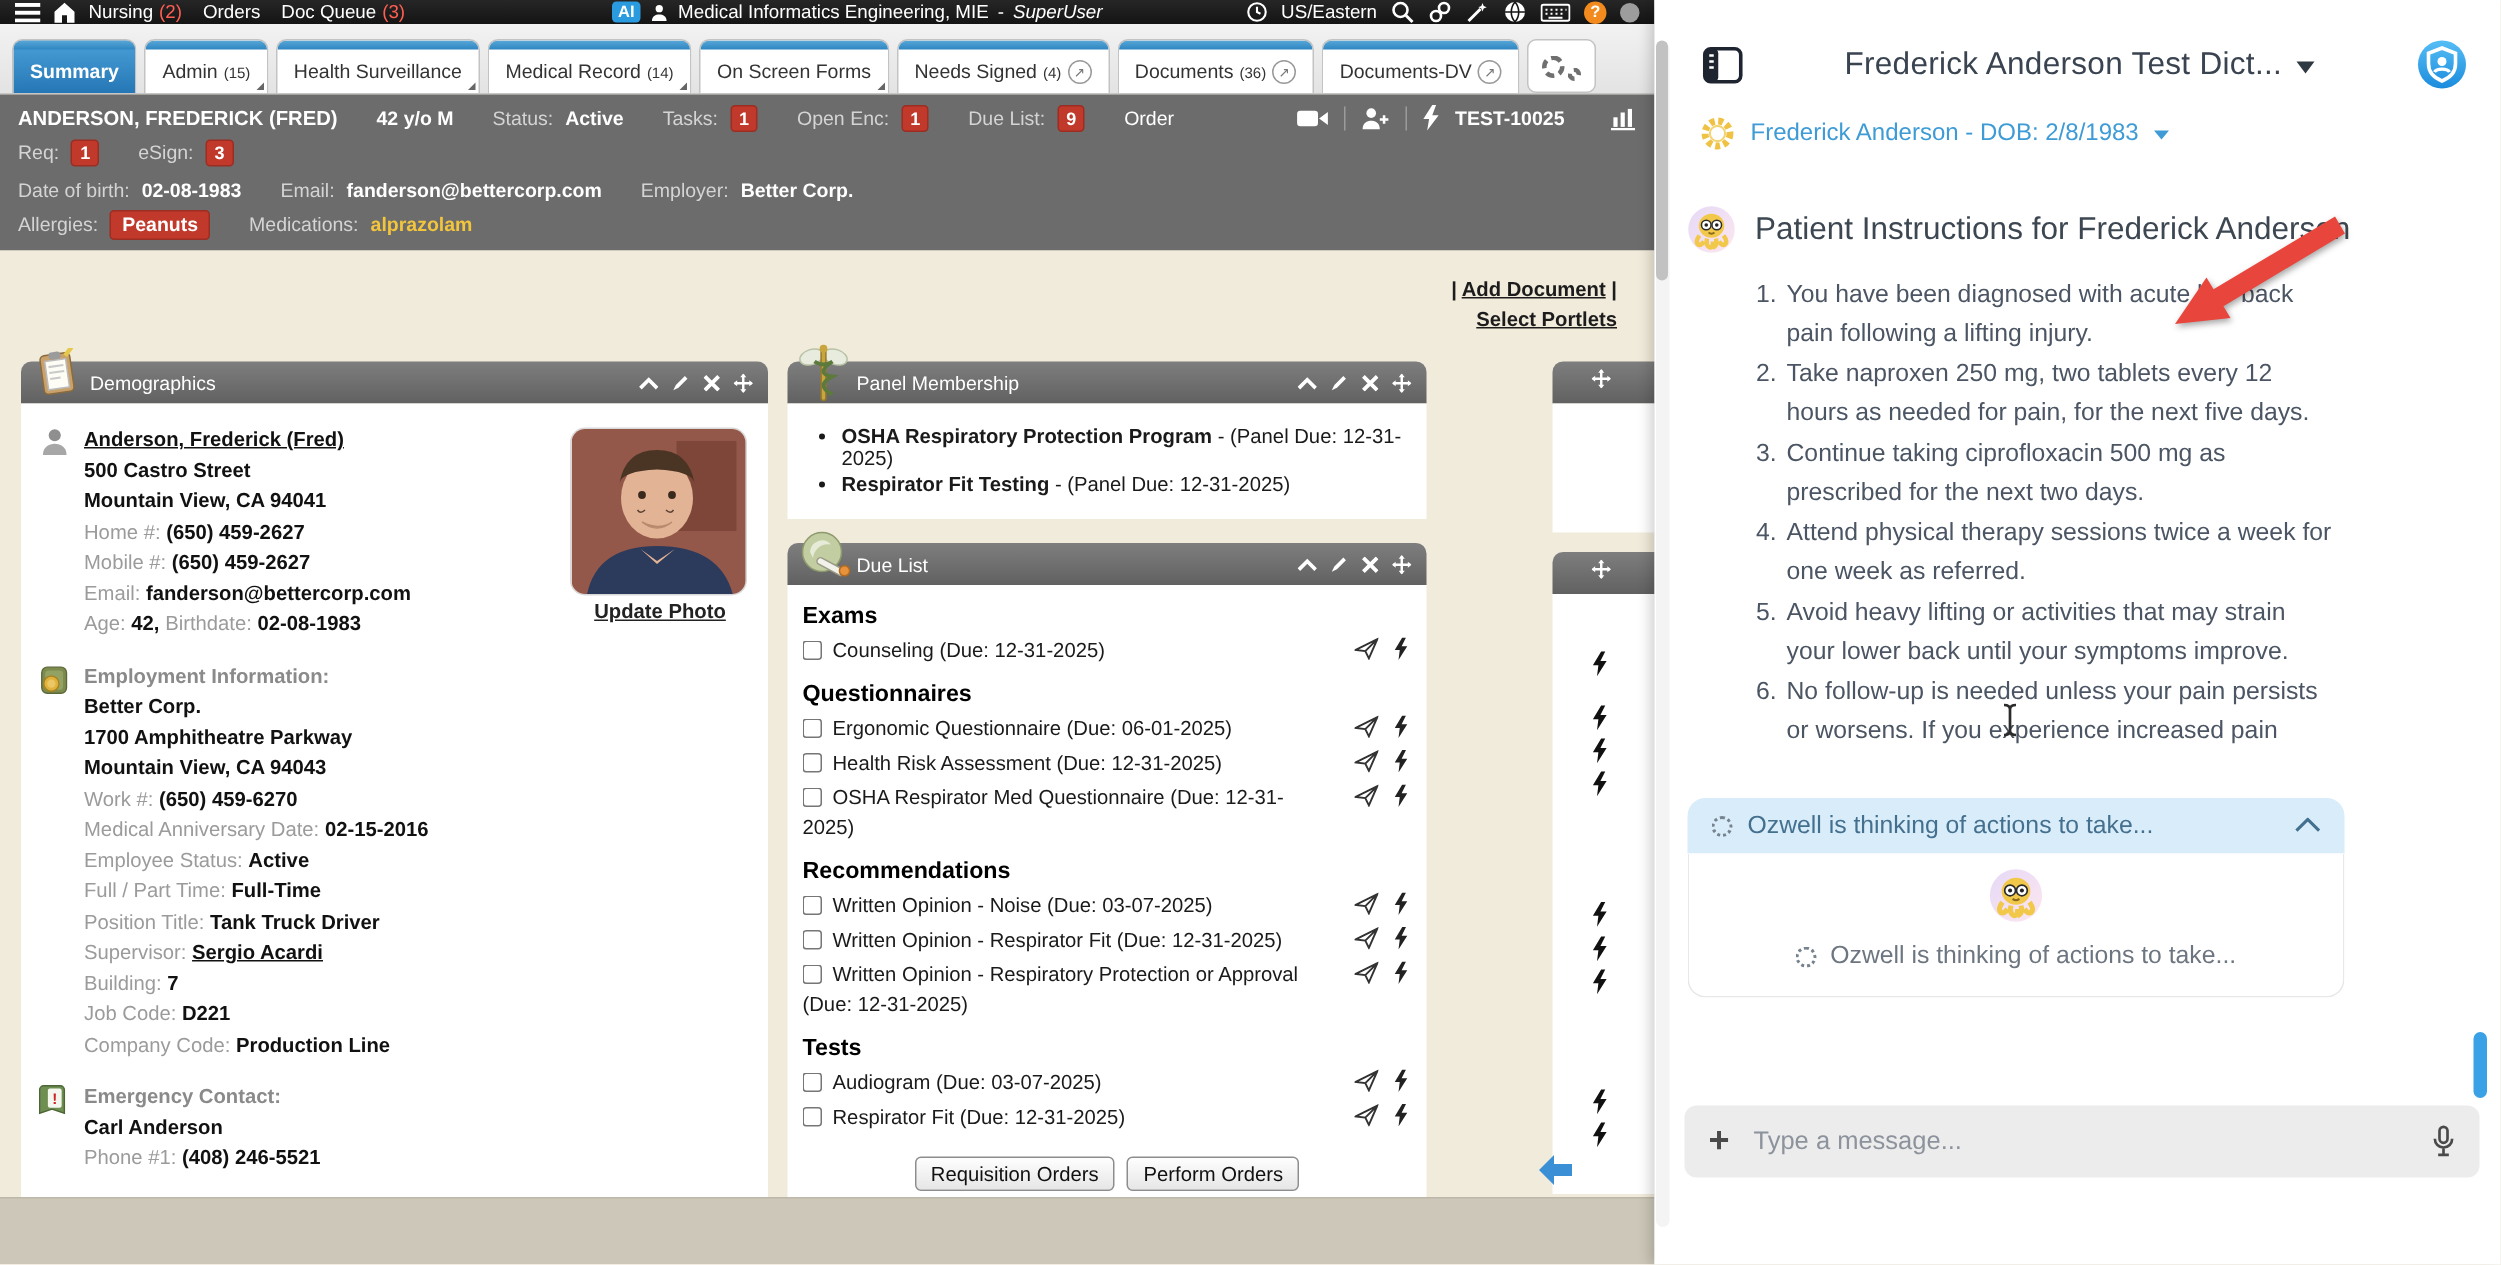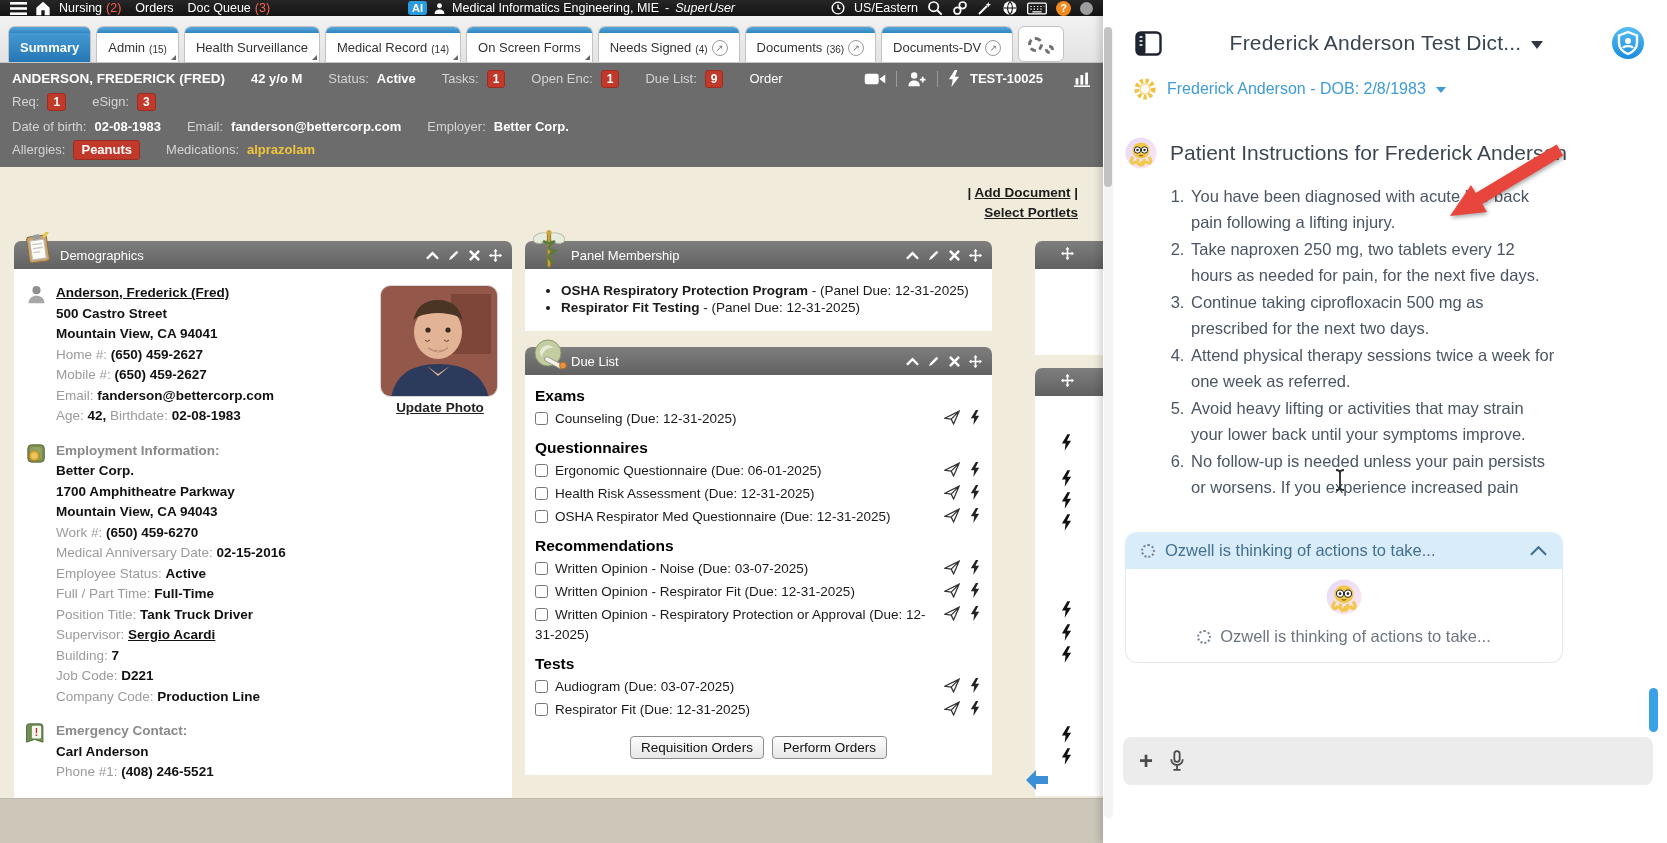--- a/index.html
+++ b/index.html
@@ -44,21 +44,21 @@
   .vdiv { width:1px; height:16px; background:#9b9b9b; }
   .med-val { color:#f2c53d; font-weight:bold; }
   .gap18 { width:10px; }
 
   
   .content { position:relative; height:631px; background:#f1ebdb; }
   .doc-links { position:absolute; top:16px; right:25px; text-align:right; font-size:13.5px; font-weight:bold; color:#1c1c1c; line-height:20px; }
   .doc-links a { color:#1c1c1c; text-decoration:underline; cursor:pointer; }
 
   .col-left  { position:absolute; left:14px;  top:74px; width:498px; }
-  .col-mid   { position:absolute; left:525px; top:74px; width:467px; }
+  .col-mid   { position:absolute; left:525px; top:74px; width:426px; }
   .col-right { position:absolute; left:1035px; top:74px; width:120px; }
 
   .portlet-header { position:relative; background:linear-gradient(#7e7e7e,#616161); height:28px; border-radius:7px 7px 0 0; display:flex; align-items:center; color:#fff; font-size:13px; padding-left:46px; }
   .portlet-icon { position:absolute; left:7px; top:-9px; }
   .pctrl { margin-left:auto; display:flex; align-items:center; gap:9px; padding-right:10px; }
   .pctrl span { cursor:pointer; display:inline-flex; }
   .portlet-body { background:#fff; padding:12px 10px 12px 10px; font-size:13.5px; color:#1a1a1a; position:relative; }
 
   .info-block { position:relative; padding-left:32px; margin-bottom:14px; line-height:20.5px; }
   .blk-icon { position:absolute; left:2px; top:1px; }
@@ -857,20 +857,21 @@
           <span>Ozwell is thinking of actions to take...</span>
         </span>
       </div>
     </div>
   </div>
 
   <div class="a-right-thumb"></div>
 
   <div class="composer">
     <span class="plus">+</span>
+    <input type="text" placeholder="Type a message..." style="">
     <span class="icon-btn">
       <svg width="16" height="22" viewBox="0 0 18 24">
           <rect x="6" y="1" width="6" height="12" rx="3" fill="none" stroke="#4a4a4a" stroke-width="2"></rect>
           <path d="M2.5 10 a6.5 6.5 0 0 0 13 0 M9 17 v4 M5 22 h8" fill="none" stroke="#4a4a4a" stroke-width="2"></path>
         </svg>
     </span>
   </div>
 </div>
 
 <svg class="annotation-arrow">

